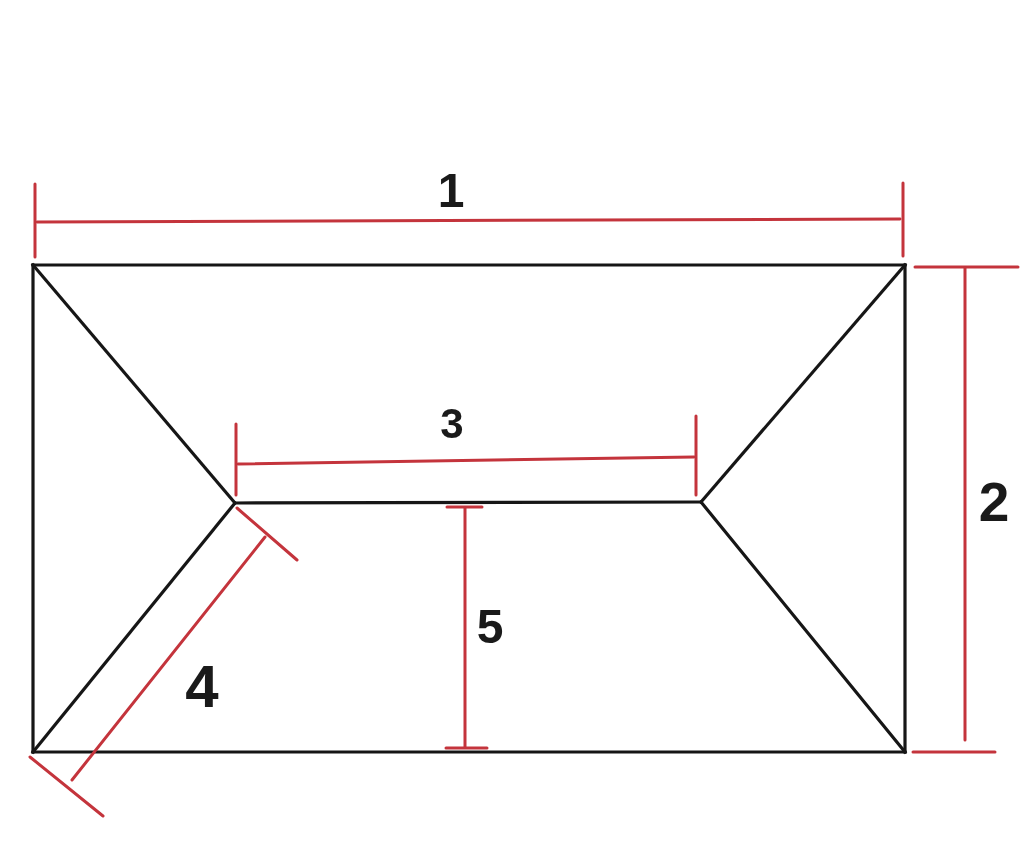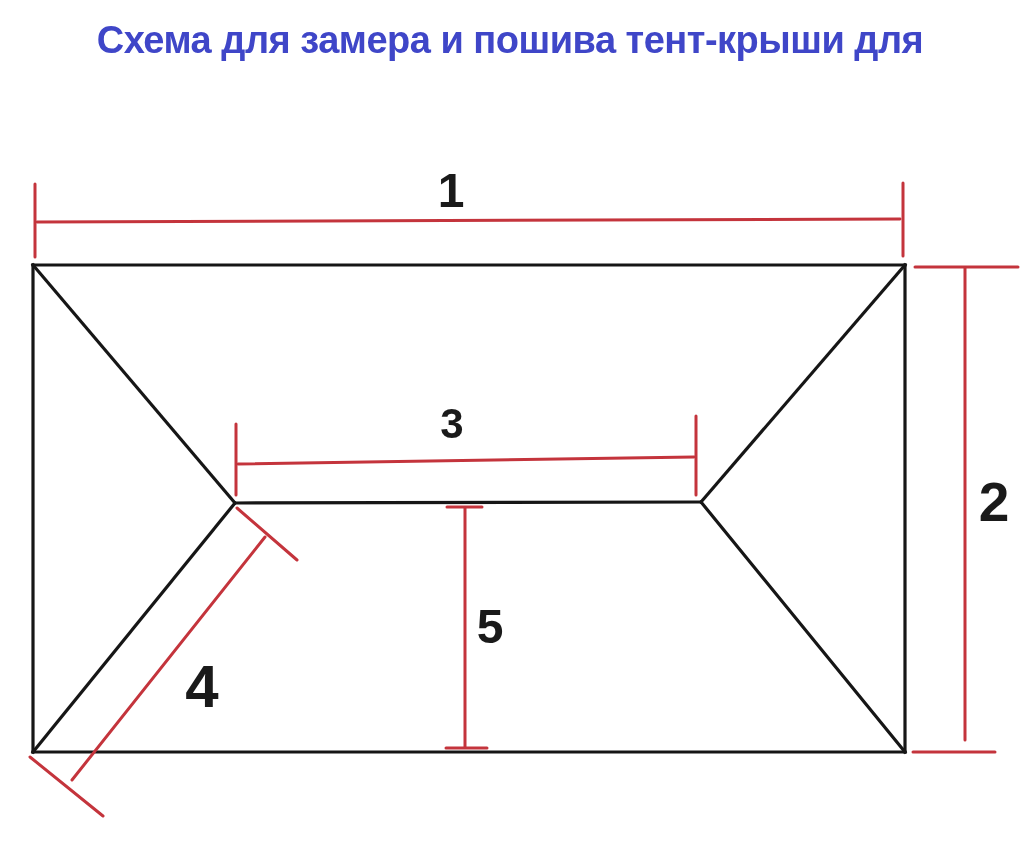--- a/index.html
+++ b/index.html
@@ -41,21 +41,20 @@
   .fs3{font-size:42px;}
   .fs4{font-size:60px;}
   .fs5{font-size:48px;}
 </style>
 </head>
 <body>
 
 <div class="page">
 
   <div class="title-block">
-    <div>Схема для замера и пошива тент-крыши для</div>
   </div>
 
   <div class="diagram">
     <svg width="1020" height="867" viewBox="0 0 1020 867">
 
       <g>
         <line class="stroke-black" x1="33" y1="265" x2="905" y2="265"></line>
         <line class="stroke-black" x1="905" y1="265" x2="905" y2="752"></line>
         <line class="stroke-black" x1="33" y1="752" x2="905" y2="752"></line>
         <line class="stroke-black" x1="33" y1="265" x2="33" y2="752"></line>

